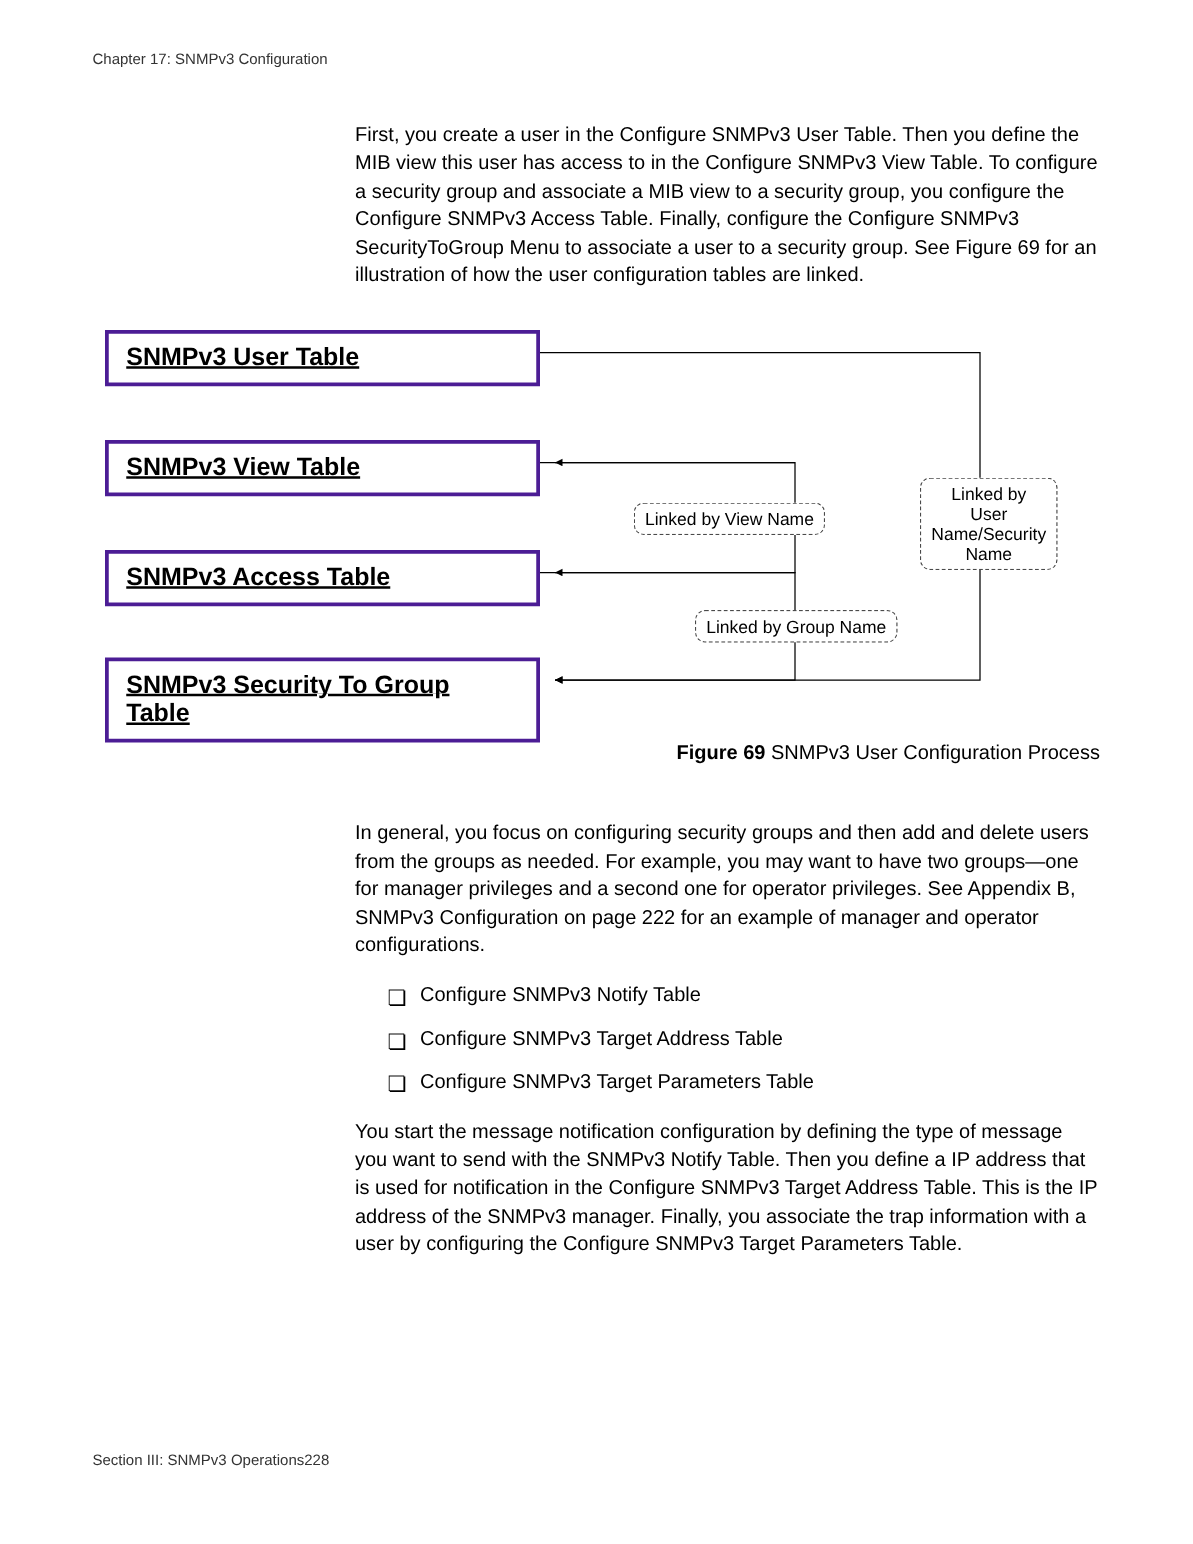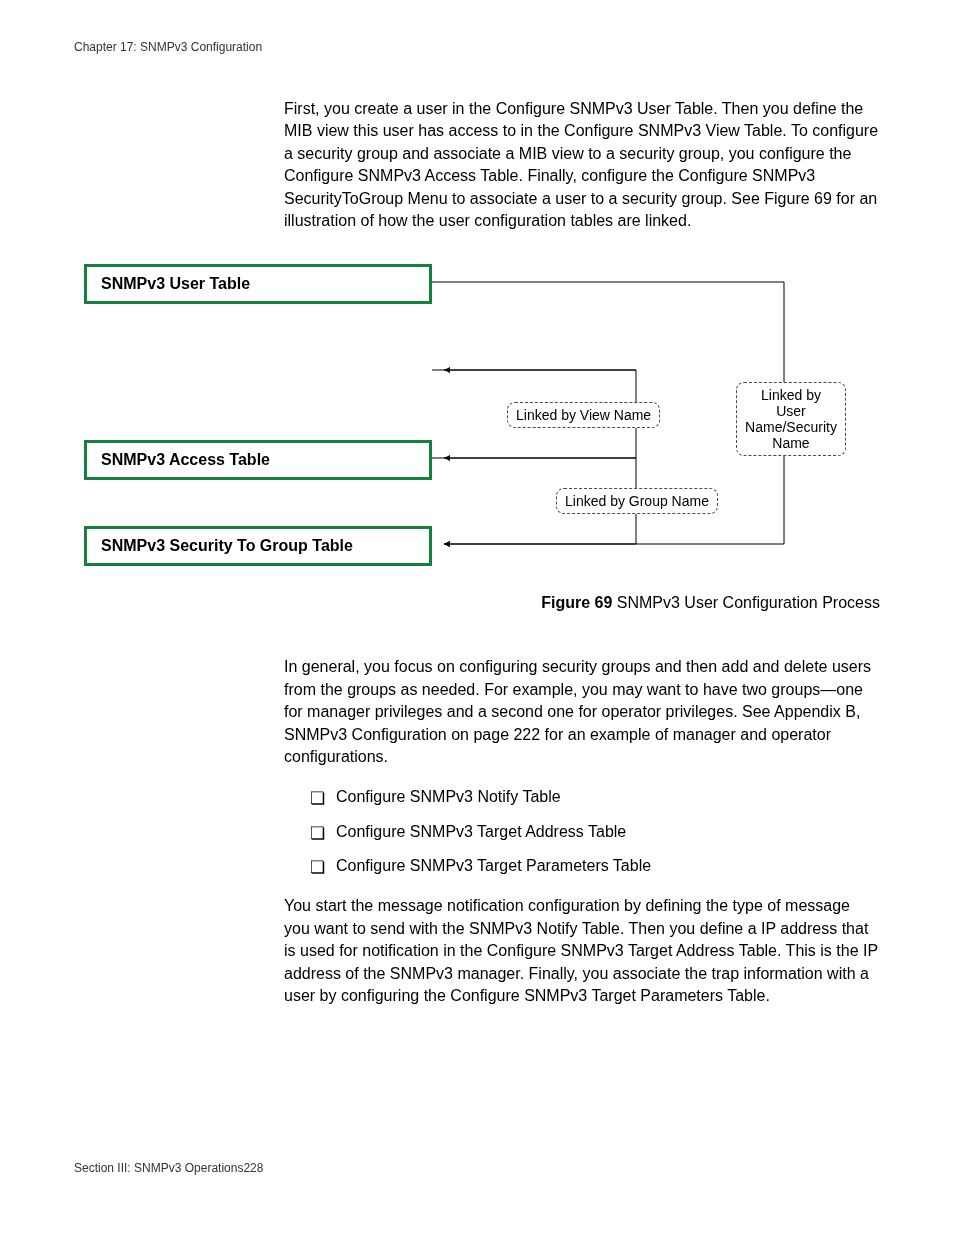--- a/index.html
+++ b/index.html
@@ -59,27 +59,28 @@
   }
   
   .diagram {
     position: relative;
     width: 760px;
     height: 300px;
     margin: 30px 0 10px 10px;
   }
   .tbl-box {
     position: absolute;
-    border: 3px solid #15803d;
+    border: 3px solid #4c1d95;
     background: #fff;
     font-family: Arial, Helvetica, sans-serif;
     font-weight: 700;
-    font-size: 16px;
+    font-size: 20px;
     padding: 8px 14px;
     width: 348px;
+    text-decoration: underline;
   }
   .link-box {
     position: absolute;
     border: 1px dashed #4a4a4a;
     border-radius: 8px;
     padding: 4px 8px;
     font-family: Arial, Helvetica, sans-serif;
     font-size: 14px;
     text-align: center;
     background: #fff;
@@ -112,20 +113,21 @@
 
     <path d="M700 120 L700 120" fill="none" stroke="#000" stroke-width="1"></path>
 
     <path d="M348 108 L552 108 L552 180 L552 196 L360 196" fill="none" stroke="#000" stroke-width="1" marker-end="url(#arrow)"></path>
     <path d="M552 108 L360 108" fill="none" stroke="#000" stroke-width="1" marker-end="url(#arrow)"></path>
 
     <path d="M348 196 L552 196 L552 282 L360 282" fill="none" stroke="#000" stroke-width="1" marker-end="url(#arrow)"></path>
   </svg>
 
   <div class="tbl-box" style="top:2px;">SNMPv3 User Table</div>
+  <div class="tbl-box" style="top:90px;">SNMPv3 View Table</div>
   <div class="tbl-box" style="top:178px;">SNMPv3 Access Table</div>
   <div class="tbl-box" style="top:264px;">SNMPv3 Security To Group Table</div>
 
   <div class="link-box" style="top:140px; left:423px;">Linked by View Name</div>
   <div class="link-box" style="top:226px; left:472px;">Linked by Group Name</div>
   <div class="link-box" style="top:120px; left:652px; width:110px;">Linked by User Name/Security Name</div>
 </div>
 
 <div class="figure-caption">
   <b>Figure 69</b>&nbsp;<span>SNMPv3 User Configuration Process</span>

